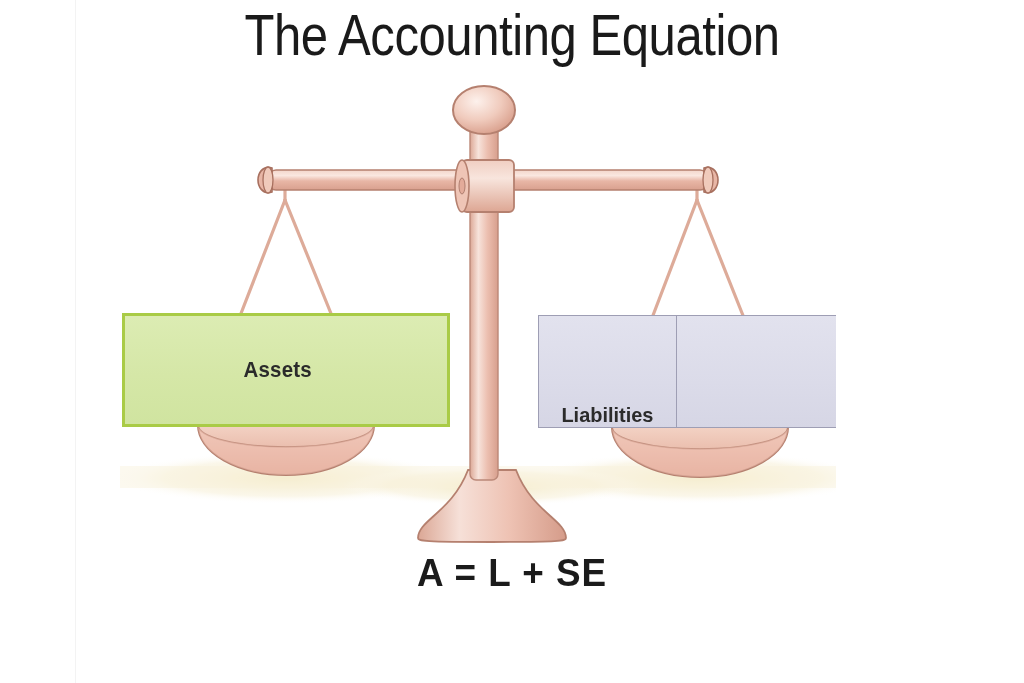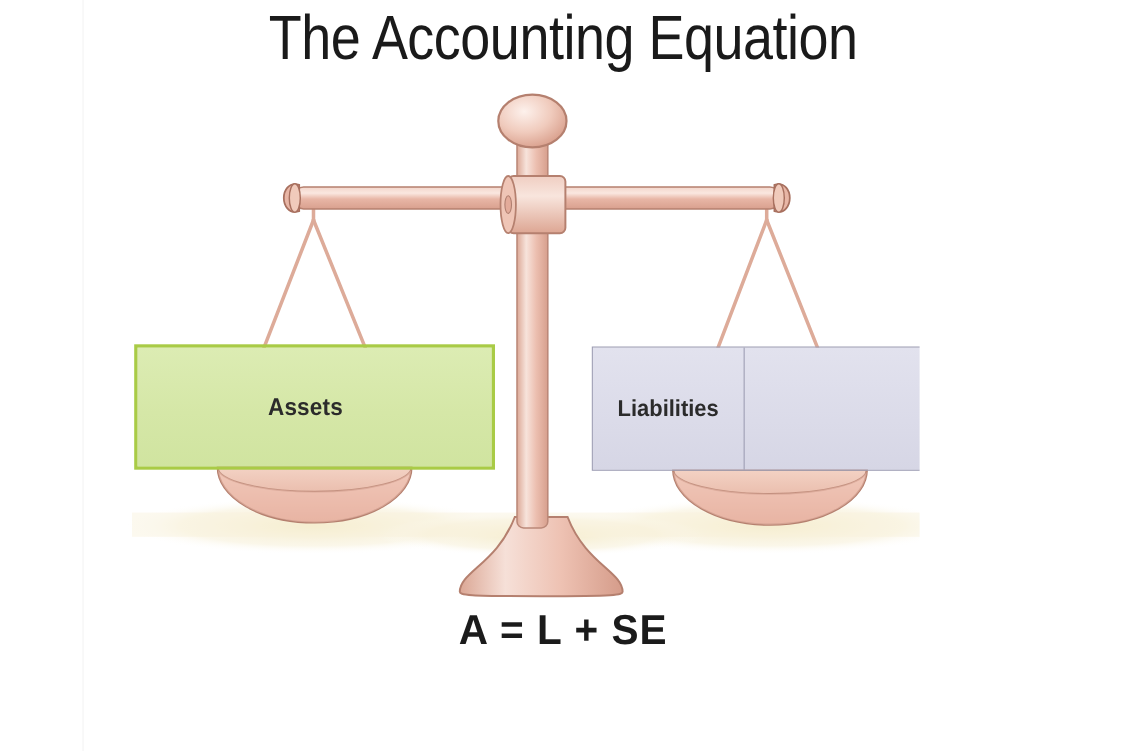--- a/index.html
+++ b/index.html
@@ -78,21 +78,21 @@
     background: linear-gradient(180deg, #e2e2ee 0%, #dbdbe9 60%, #d6d6e5 100%);
     border: 1px solid #9e9eb4;
     padding: 0;
   }
   #liab-cell {
     width: 138px;
     height: 100%;
     box-sizing: border-box;
     border-right: 1px solid #9e9eb4;
     display: flex;
-    align-items: center;
+    align-items: flex-end;
     justify-content: center;
   }
   #liab-label {
     font-size: 21px;
     font-weight: bold;
     color: #2b2b2b;
     transform: scaleX(0.95);
   }
   #se-cell {
     flex: 1;

